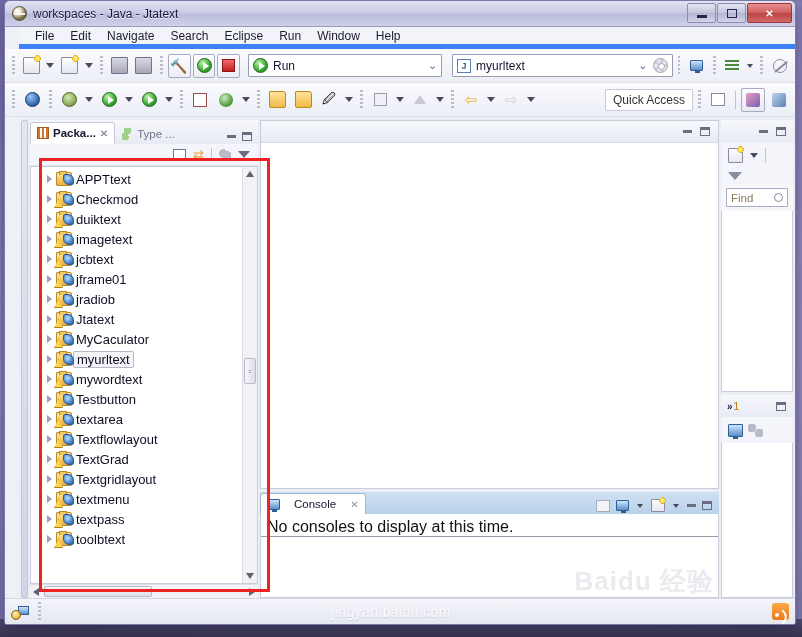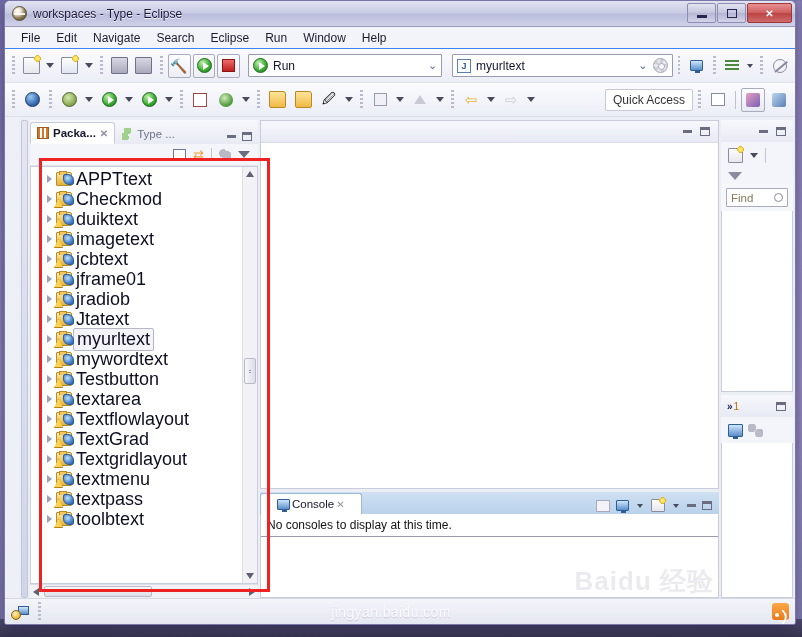--- a/index.html
+++ b/index.html
@@ -84,21 +84,22 @@
   }
   .glyph-min { width:10px; height:3px; background:#2a2550; margin-top:6px; }
   .glyph-max { width:10px; height:9px; border:1.5px solid #2a2550; }
 
   
   #menu-bar {
     height: 22px; flex:0 0 22px;
     background:#f3f4fa;
     display:flex; align-items:center;
     padding-left: 8px;
-    border-bottom: 1px solid #3b82f6;
+    border-bottom: 5px solid #3b82f6;
+    margin-left: 14px;
   }
   .menu-item {
     font-size: 12px; color:#1b1b2e;
     padding: 2px 8px; cursor: default;
   }
 
   
   .toolbar-row {
     flex: 0 0 34px; height:34px;
     background: linear-gradient(180deg,#fbfbfe,#eceef6);
@@ -225,21 +226,21 @@
     border-bottom:1px solid #e2e3ee;
   }
 
   .tree-wrap {
     flex:1 1 auto; background:#fff; border:1px solid #c9ccda;
     position:relative; overflow:hidden; display:flex;
   }
   .tree-list { flex:1 1 auto; overflow:hidden; padding-top: 2px; }
   .tree-row {
     height:20px; display:flex; align-items:center; gap:4px;
-    padding-left: 16px; font-size:18px; color:#0e0e22;
+    padding-left: 16px; font-size:13px; color:#0e0e22;
     white-space:nowrap;
   }
   .tree-row.selected .label-box {
     border:1px solid #b5b7c6; background:#f4f4f8; border-radius:2px;
     padding: 0 3px; margin-left:-3px;
   }
   .twisty {
     width:0;height:0;border-left:5px solid #9ea0b2;
     border-top:4px solid transparent;border-bottom:4px solid transparent;
     flex:0 0 auto;
@@ -320,35 +321,35 @@
 
   #console-view {
     flex:0 0 106px; height:106px; display:flex; flex-direction:column;
     background:#f6f7fb;
   }
   .console-tabs {
     height:22px;flex:0 0 22px;display:flex;align-items:flex-end;
     background:linear-gradient(180deg,#cfe0f2,#b9d2ea);
   }
   .console-tab {
-    height:21px;display:flex;align-items:center;gap:2px;padding:0 16px;
+    height:21px;display:flex;align-items:center;gap:14px;padding:0 6px;
     background:#fff;border:1px solid #9fb8d4;border-bottom:none;
     border-radius:3px 3px 0 0;font-size:11.5px;color:#16162c;
   }
   .mon-icon{
     width:13px;height:11px;background:linear-gradient(180deg,#cfe6fb,#5b8fc9);
     border:1px solid #2f5e96;border-radius:1px;position:relative;
   }
   .mon-icon::after{content:"";position:absolute;left:4px;bottom:-3px;width:5px;height:3px;background:#2f5e96;}
   .console-tb { margin-left:auto; display:flex; align-items:center; gap:6px; padding:0 7px 2px 0; }
   .console-body {
     flex:1 1 auto;background:#fff;border:1px solid #c9ccda;border-top:none;
     position:relative; padding:4px 6px;
   }
-  .console-msg{font-size:12px;color:#111;}
+  .console-msg{font-size:16px;color:#111;}
   .console-rule{position:absolute;left:0;right:0;top:22px;height:1px;background:#9a9aa8;}
 
   
   #right-col { width:72px; flex:0 0 72px; display:flex; flex-direction:column; gap:3px; }
   .side-view { background:#f6f7fb; display:flex; flex-direction:column; }
   .side-tabs {
     height:22px;flex:0 0 22px;display:flex;align-items:center;justify-content:flex-end;
     gap:8px;padding-right:7px;background:linear-gradient(180deg,#f7f8fc,#e8eaf4);
     border-radius:3px 3px 0 0;
   }
@@ -407,21 +408,21 @@
 </head>
 <body>
 
 <div id="desktop-backdrop"></div>
 <div id="taskbar-strip"></div>
 
 <div id="app-window">
 
   <div id="title-bar">
     <div class="title-icon"></div>
-    <div id="title-text">workspaces - Type - Eclipse</div>
+    <div id="title-text">workspaces - Java - Jtatext</div>
     <div id="window-controls">
       <div class="win-btn">
           <span class="glyph-min"></span>
         </div>
       <div class="win-btn">
           <span class="glyph-max"></span>
         </div>
       <div class="win-btn close">✕</div>
     </div>
   </div>
@@ -643,20 +644,27 @@
                 <span class="warn-badge"></span>
               </span>
               <span class="label-box">jradiob</span>
             </div>
             <div class="tree-row">
               <span class="twisty"></span>
               <span class="pkg-icon">
                 <span class="warn-badge"></span>
               </span>
               <span class="label-box">Jtatext</span>
+            </div>
+            <div class="tree-row">
+              <span class="twisty"></span>
+              <span class="pkg-icon">
+                <span class="warn-badge"></span>
+              </span>
+              <span class="label-box">MyCaculator</span>
             </div>
             <div class="tree-row selected">
               <span class="twisty"></span>
               <span class="pkg-icon">
                 <span class="warn-badge"></span>
               </span>
               <span class="label-box">myurltext</span>
             </div>
             <div class="tree-row">
               <span class="twisty"></span>

